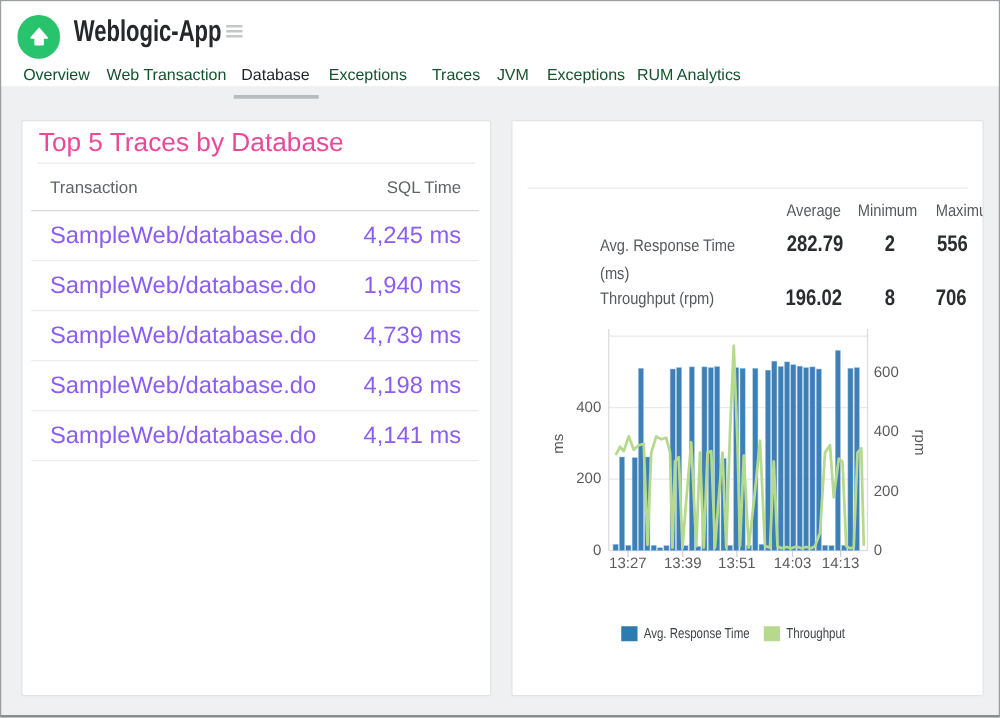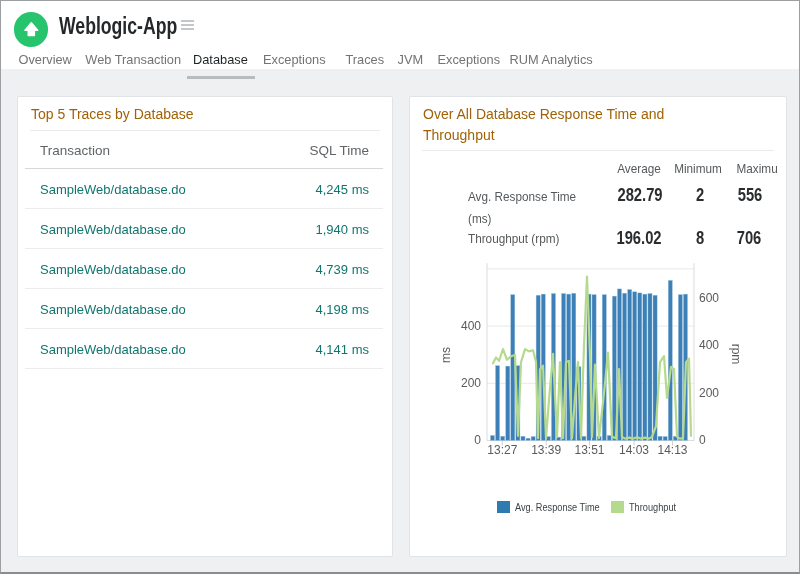--- a/index.html
+++ b/index.html
@@ -1,30 +1,30 @@
 <!DOCTYPE html>
 <html><head><meta charset="utf-8"><title>Weblogic-App</title>
 <style>
 *{margin:0;padding:0;box-sizing:border-box}
 html,body{width:800px;height:574px;font-family:"Liberation Sans",sans-serif;background:#fff}
 #frame{position:absolute;left:0;top:0;width:800px;height:574px;background:#eef0f1;border:1px solid #9b9fa1;border-bottom:2px solid #8a8d8f;overflow:hidden}
 #hdr{position:absolute;left:0;top:0;width:798px;height:68px;background:#fff}
 #logo{position:absolute;left:12.5px;top:11px;width:34.5px;height:34.5px;border-radius:50%;background:#27c46d}
 #title{position:absolute;left:58px;top:11px;font-size:24px;font-weight:700;color:#24282b;transform:scaleX(0.735);transform-origin:left top;white-space:nowrap}
 .bline{position:absolute;width:12.5px;height:1.8px;background:#c3c7c9;left:180px}
-.tab{position:absolute;top:51px;font-size:12.8px;color:#737373;white-space:nowrap}
+.tab{position:absolute;top:51px;font-size:12.8px;color:#14532d;white-space:nowrap}
 .tab.on{color:#1f2326;font-weight:400}
 #underline{position:absolute;left:186px;top:75px;width:68px;height:3px;background:#b9bcbe}
 .panel{position:absolute;background:#fff;border:1px solid #e1e4e6;border-radius:2px;overflow:hidden}
 #p1{left:16px;top:95px;width:376px;height:461px}
 #p2{left:408px;top:95px;width:378px;height:461px}
-.ptitle{font-size:14px;color:#a16207;padding:7px 12px 10px 13px;line-height:21px}
+.ptitle{font-size:21px;color:#ec4899;padding:7px 12px 10px 13px;line-height:21px}
 .prule{position:absolute;left:12px;right:12px;height:1px;background:#e9ebec}
 #thead{position:absolute;left:7px;right:9px;top:35px;height:37px;border-bottom:1px solid #d6d9db;font-size:13.5px;font-weight:400;color:#606467}
-.trow{position:absolute;left:7px;right:9px;height:40px;border-bottom:1px solid #eaeced;font-size:13px;color:#0f766e}
+.trow{position:absolute;left:7px;right:9px;height:40px;border-bottom:1px solid #eaeced;font-size:19px;color:#8b5cf6}
 .tname,.hname{position:absolute;left:15px;top:50%;transform:translateY(-50%)}
 .tval,.hval{position:absolute;right:14px;top:50%;transform:translateY(-50%)}
 .stat{position:absolute;font-size:13.5px;color:#55595c;white-space:nowrap;transform:scaleX(0.87);transform-origin:left top;line-height:22px}
 .sval{position:absolute;font-size:18px;font-weight:700;color:#2a2d2f;transform:translateX(-50%) scaleX(0.82);white-space:nowrap}
 .shead{position:absolute;font-size:13.5px;color:#55595c;transform:translateX(-50%) scaleX(0.87);white-space:nowrap}
 .lg{position:absolute;top:404px;font-size:11.5px;color:#3e4347;transform:scaleX(0.8);transform-origin:left top;white-space:nowrap}
 .sq{position:absolute;top:404px;width:13px;height:12px}
 </style></head>
 <body>
 <div id="frame">
@@ -72,23 +72,22 @@
           <span class="tval">4,198 ms</span>
         </div>
 <div class="trow" style="top:160px">
           <span class="tname">SampleWeb/database.do</span>
           <span class="tval">4,141 ms</span>
         </div>
   </div>
  </div>
 
  <div class="panel" id="p2">
-  <div class="ptitle" style="padding-right:95px">Over All Database Response Time and Throughput</div>
   <div class="prule" style="top:53px"></div>
-  <div style="position:absolute;left:0;top:0;width:368px;height:155px;overflow:hidden">
+  <div style="position:absolute;left:12px;top:0;width:368px;height:155px;overflow:hidden">
     <div class="shead" style="left:229px;top:64px">Average</div>
     <div class="shead" style="left:288px;top:64px">Minimum</div>
     <div class="shead" style="left:352px;top:64px">Maximum</div>
     <div class="stat" style="left:58px;top:89px">Avg. Response Time<br>(ms)</div>
     <div class="sval" style="left:229.5px;top:88px">282.79</div>
     <div class="sval" style="left:290px;top:88px">2</div>
     <div class="sval" style="left:339.5px;top:88px">556</div>
     <div class="stat" style="left:58px;top:131px">Throughput (rpm)</div>
     <div class="sval" style="left:229px;top:131px">196.02</div>
     <div class="sval" style="left:290px;top:131px">8</div>

